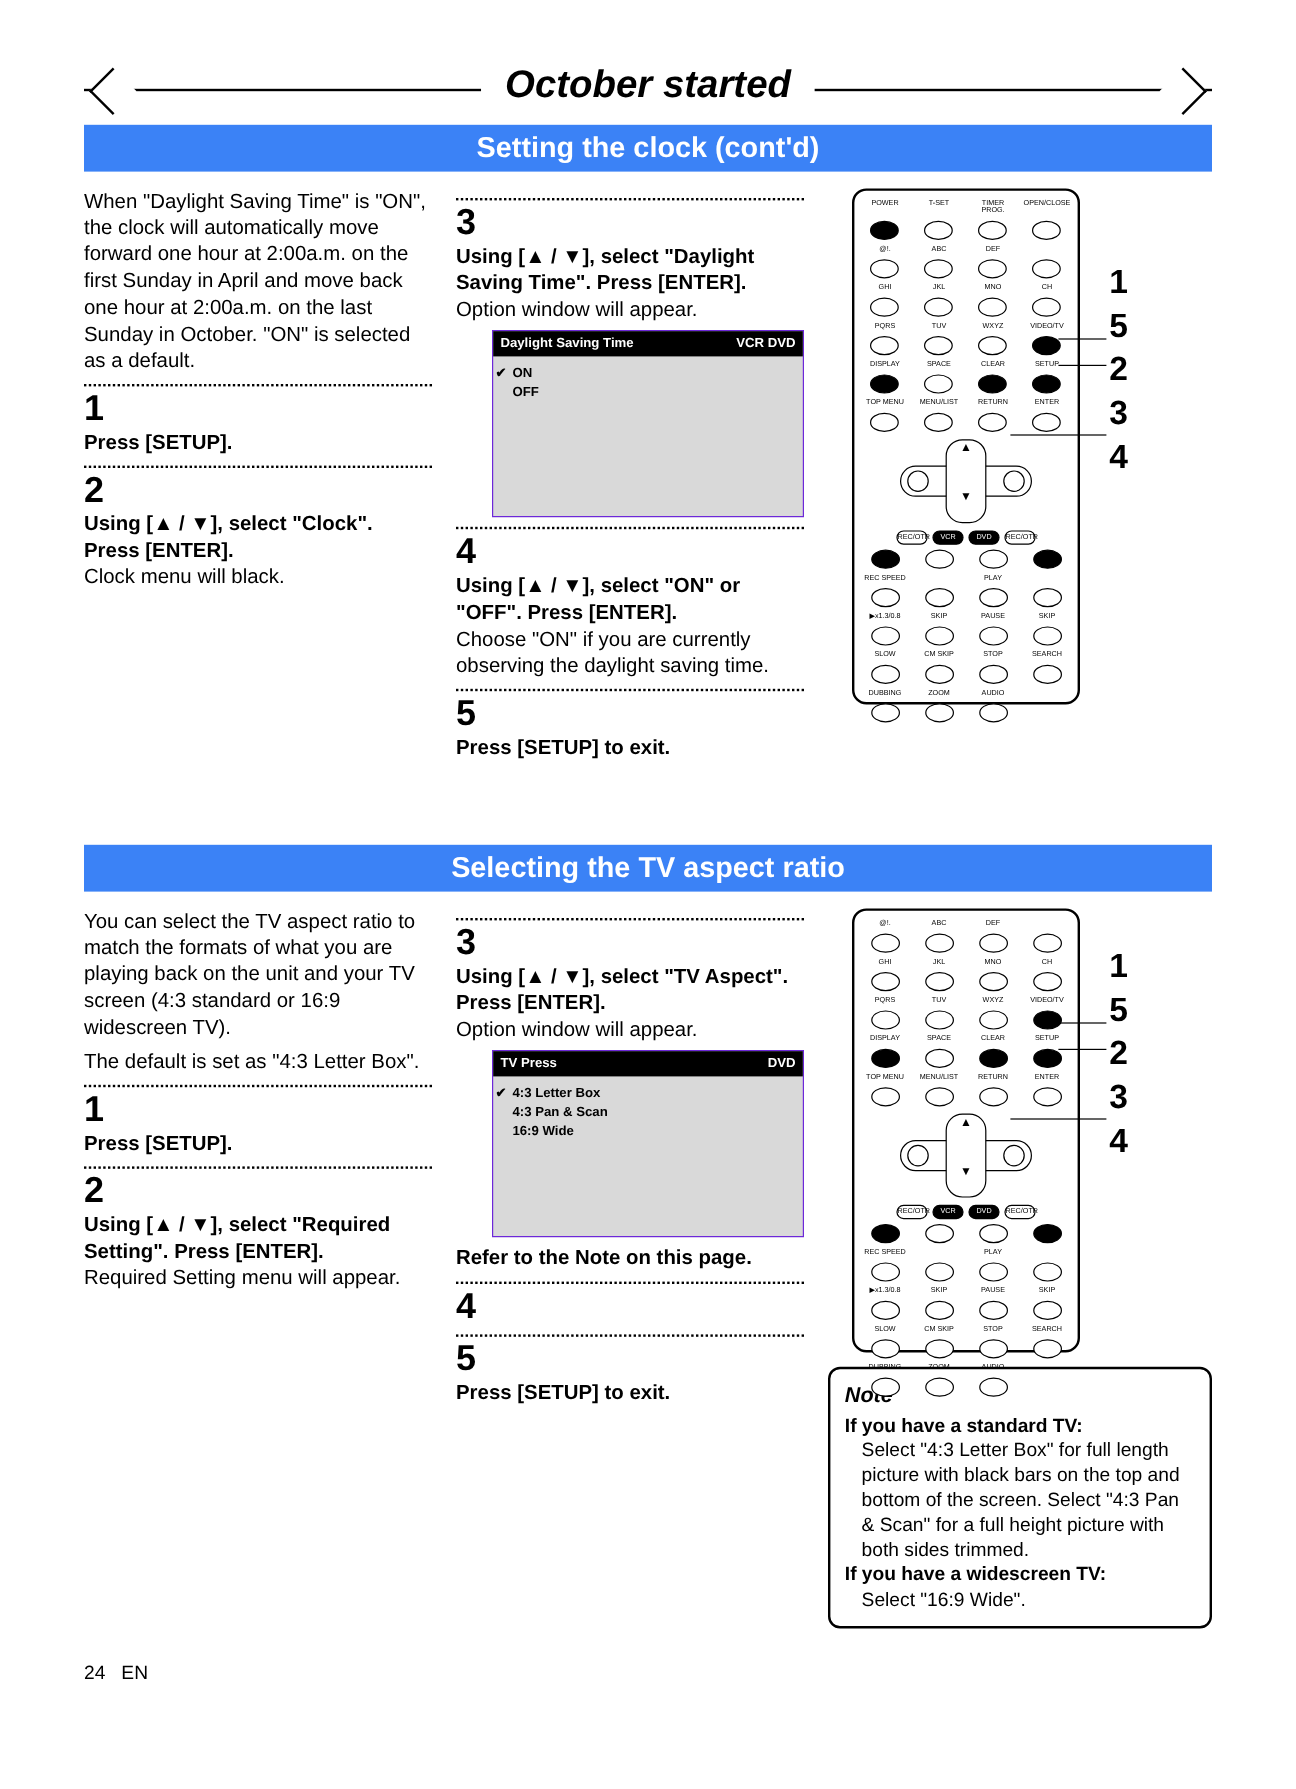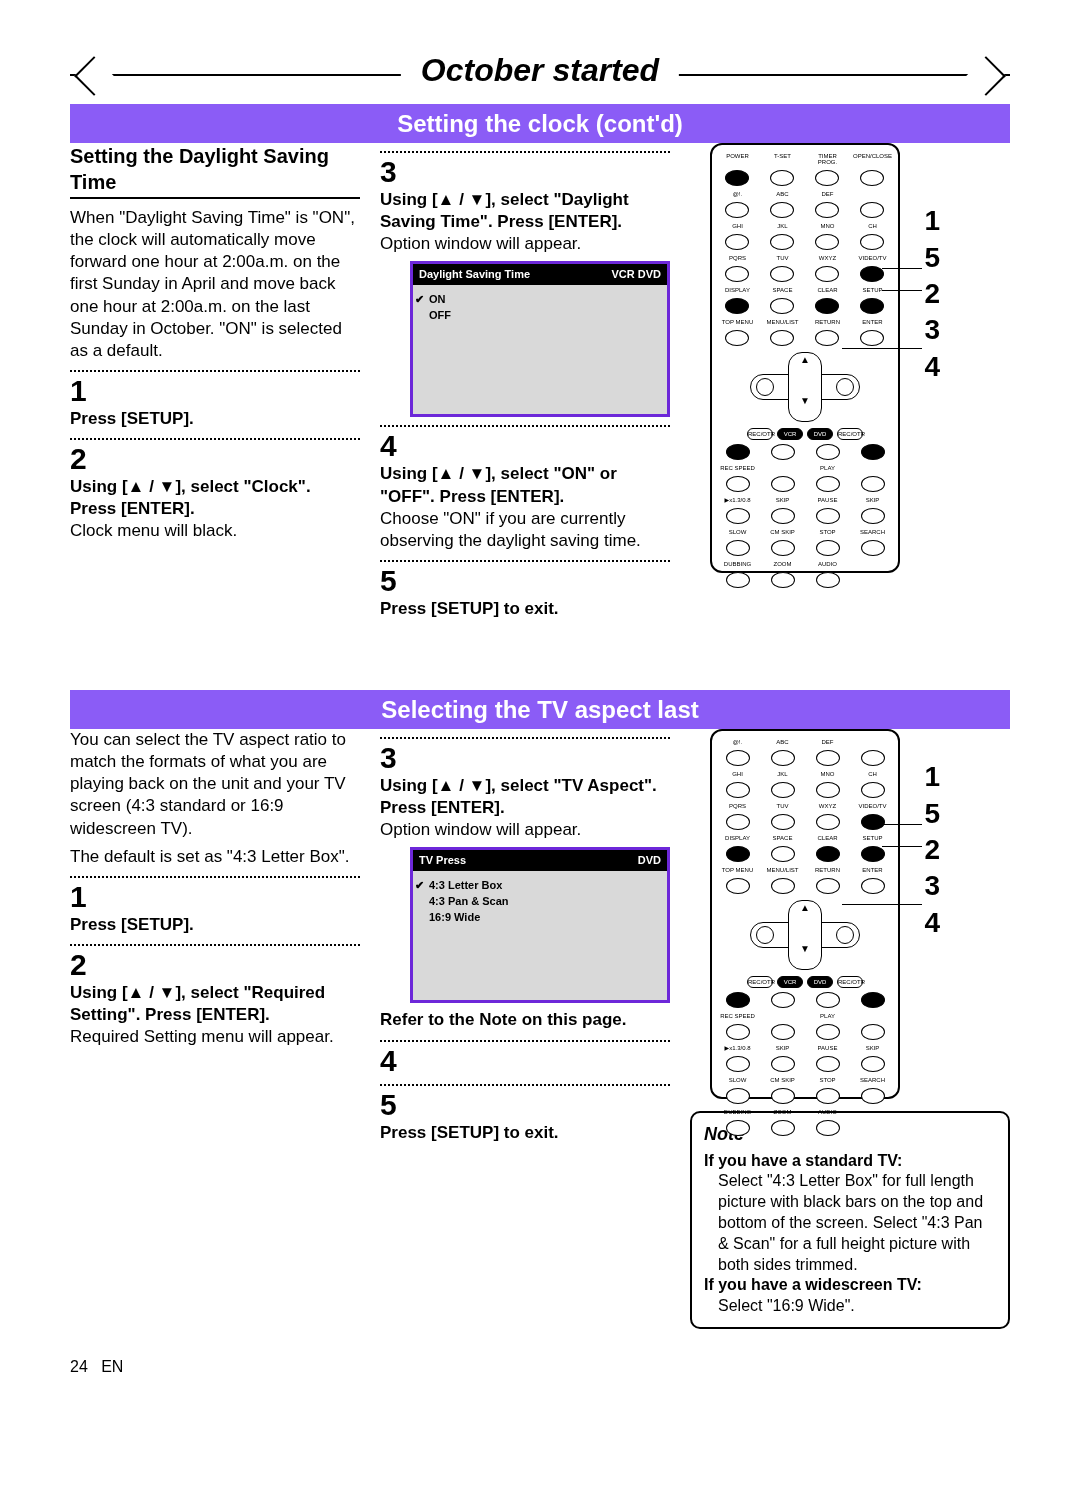--- a/index.html
+++ b/index.html
@@ -13,30 +13,30 @@
     line-height: 1.3;
     color: #000;
   }
   .header-ribbon { position: relative; height: 50px; margin-bottom: 4px; }
   .ribbon-line { position:absolute; top: 24px; left:0; right:0; height:2px; background:#000; }
   .ribbon-center { position:absolute; left:50%; transform:translateX(-50%); top:0; background:#fff; padding:0 20px; }
   .ribbon-title { font-size: 32px; font-weight: bold; font-style: italic; }
   .ribbon-chev { position:absolute; top:12px; width:28px; height:28px; background:#fff; }
   .ribbon-chev.left { left:10px; border-left:2px solid #000; border-bottom:2px solid #000; transform:rotate(45deg);}
   .ribbon-chev.right { right:10px; border-right:2px solid #000; border-top:2px solid #000; transform:rotate(45deg);}
-  .section-bar { background:#8b5cf6; color:#fff; text-align:center; font-size:24px; font-weight:bold; padding:4px 0; }
+  .section-bar { background:#3b82f6; color:#fff; text-align:center; font-size:24px; font-weight:bold; padding:4px 0; margin-bottom:14px; }
   .cols { display:flex; gap:20px; }
   .col-a { flex: 0 0 290px; }
   .col-b { flex: 0 0 290px; }
   .col-c { flex: 1; position:relative; }
   h3.subhead { font-size:20px; font-weight:bold; border-bottom:2px solid #000; padding-bottom:2px; margin-bottom:8px; }
   .dotted { border:0; border-top:2px dotted #000; margin:8px 0 4px 0; height:0; }
   .stepnum { font-size:30px; font-weight:bold; line-height:1; margin:2px 0 2px 0; }
   .bold { font-weight:bold; }
-  .osd { border:3px solid #6d28d9; background:#d9d9d9; width:260px; height:156px; font-size:11px; margin:6px 0 6px auto; }
+  .osd { border:1px solid #6d28d9; background:#d9d9d9; width:260px; height:156px; font-size:11px; margin:6px 0 6px auto; }
   .osd-title { background:#000; color:#fff; padding:3px 6px; display:flex; justify-content:space-between; font-weight:bold; }
   .osd-body { padding:6px 2px; }
   .osd-row { padding:1px 0 1px 14px; position:relative; font-weight:bold; }
   .osd-row.sel::before { content:"✔"; position:absolute; left:0; }
   .remote-box { border:2px solid #000; border-radius:12px; width:190px; height:430px; padding:8px 6px; position:relative; background:#fff; }
   .remote-box.small { height:370px; }
   .btn-grid { display:grid; grid-template-columns:repeat(4, 1fr); gap:5px 6px; }
   .rb-lbl { font-size:6px; text-align:center; line-height:1; }
   .rb-btn { width:24px; height:16px; border:1.5px solid #000; border-radius:50%; margin:0 auto; background:#fff; }
   .rb-btn.dark { background:#000; }
@@ -68,21 +68,20 @@
   <div class="ribbon-chev left"></div>
   <div class="ribbon-chev right"></div>
   <div class="ribbon-center"><span class="ribbon-title">October started</span></div>
 </div>
 
 <div class="section-bar">Setting the clock (cont'd)</div>
 
 <div class="cols">
 
   <div class="col-a">
-    <h3 class="subhead">Setting the Daylight Saving Time</h3>
     <p class="para">When "Daylight Saving Time" is "ON", the clock will automatically move forward one hour at 2:00a.m. on the first Sunday in April and move back one hour at 2:00a.m. on the last Sunday in October. "ON" is selected as a default.</p>
     <hr class="dotted">
     <div class="stepnum">1</div>
     <p class="bold">Press [SETUP].</p>
     <hr class="dotted">
     <div class="stepnum">2</div>
     <p class="bold">Using [▲ / ▼], select "Clock". Press [ENTER].</p>
     <p>Clock menu will black.</p>
   </div>
 
@@ -318,21 +317,21 @@
         <div>4</div>
       </div>
       <div class="callout-line" style="top:125px; right:-22px; width:40px;"></div>
       <div class="callout-line" style="top:147px; right:-22px; width:40px;"></div>
       <div class="callout-line" style="top:205px; right:-22px; width:80px;"></div>
     </div>
   </div>
 </div>
 
 <div class="sect2">
-  <div class="section-bar">Selecting the TV aspect last</div>
+  <div class="section-bar">Selecting the TV aspect ratio</div>
 
   <div class="cols">
     <div class="col-a">
       <p class="para">You can select the TV aspect ratio to match the formats of what you are playing back on the unit and your TV screen (4:3 standard or 16:9 widescreen TV).</p>
       <p class="para">The default is set as "4:3 Letter Box".</p>
       <hr class="dotted">
       <div class="stepnum">1</div>
       <p class="bold">Press [SETUP].</p>
       <hr class="dotted">
       <div class="stepnum">2</div>

